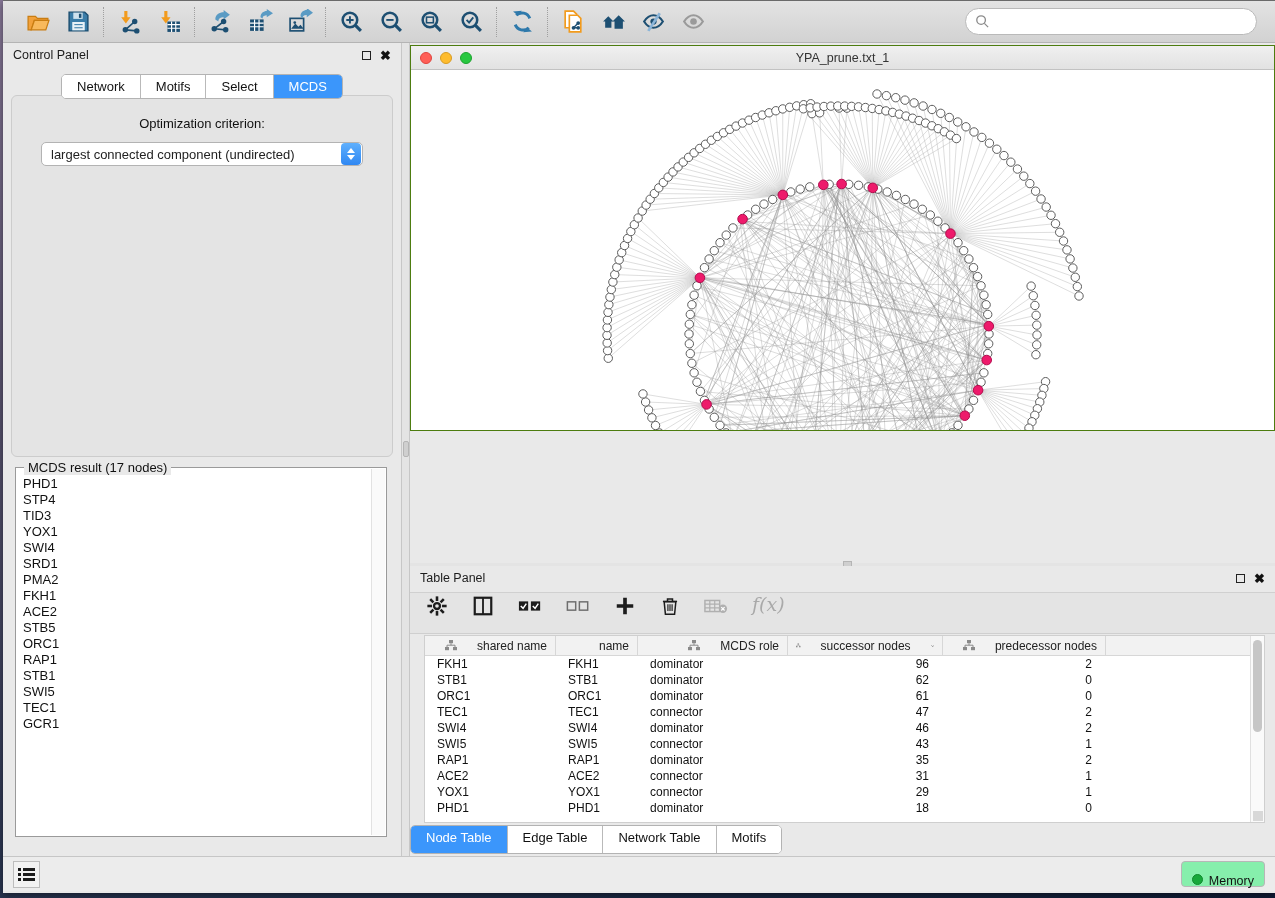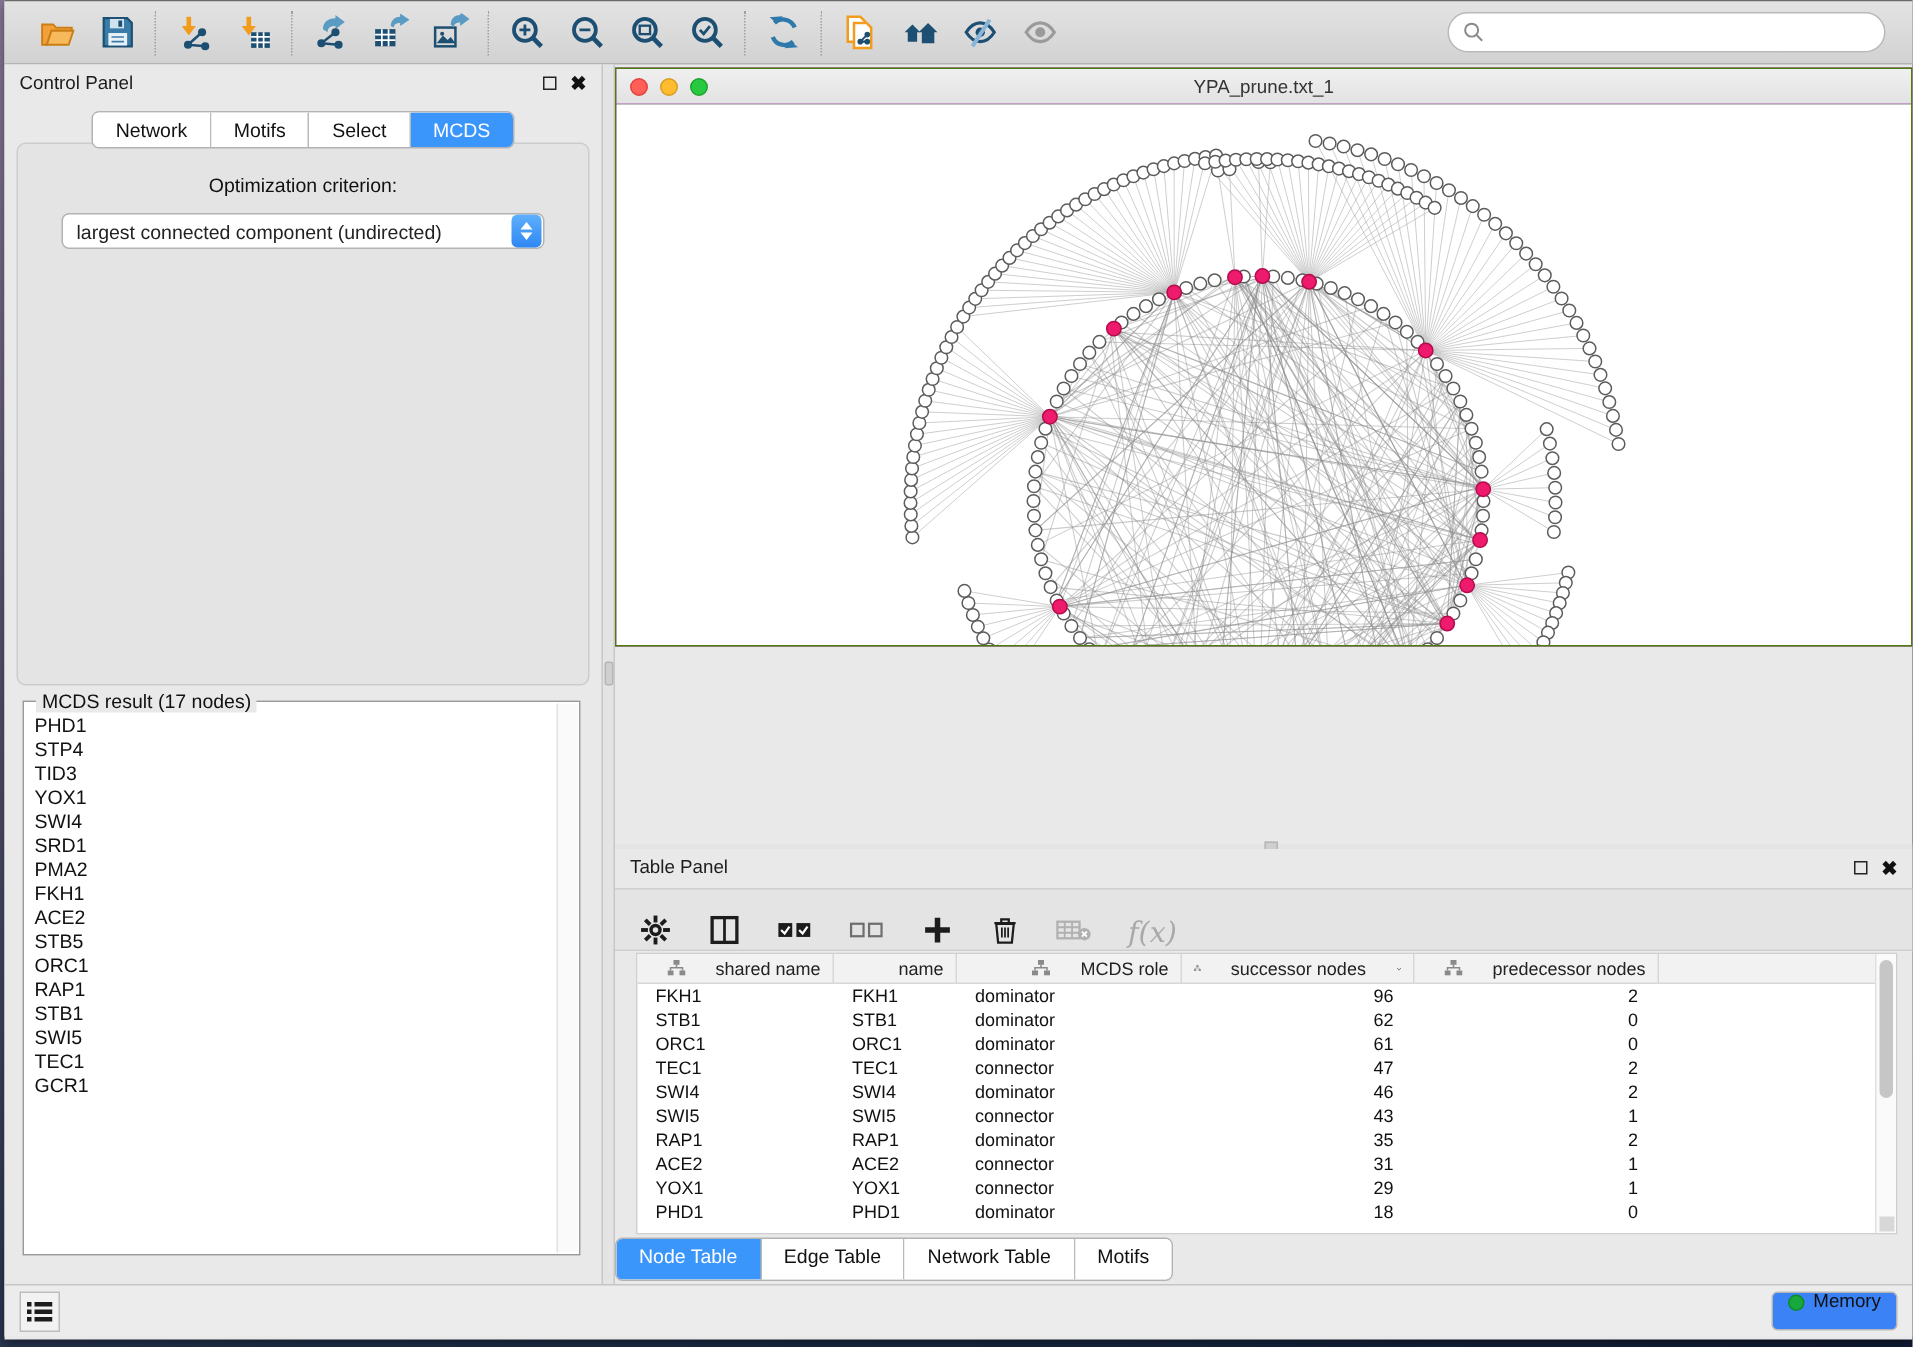--- a/index.html
+++ b/index.html
@@ -79,21 +79,21 @@
   .tl.g { background:#28c840; border:1px solid #1da32f; }
   .net-title { position:absolute; left:0; right:0; text-align:center; font-size:12.5px; color:#333; }
   .netcanvas { position:absolute; left:0; top:24px; right:0; bottom:0; background:#fff; overflow:hidden; }
 
   .hdivider { position:absolute; left:0; right:0; top:520px; height:3px; background:#e4e4e4; }
   .hgrip { position:absolute; left:50%; top:518px; width:9px; height:7px; background:#cfcfcf; border:1px solid #b5b5b5; }
 
   
   .tpanel { position:absolute; left:0; right:0; top:523px; bottom:0; background:#e9e9e9; }
   .tp-toolbar { height:42px; margin:2px 0 0 0; background:#e4e4e4; border-top:1px solid #d0d0d0; border-bottom:1px solid #cfcfcf;
-    display:flex; align-items:flex-end; gap:24px; padding:0 16px; }
+    display:flex; align-items:flex-start; gap:24px; padding:0 16px; }
   .tpicon { display:flex; align-items:center; justify-content:center; height:26px; }
   .tpicon svg { height:22px; }
   .fx { font-family:"DejaVu Serif", serif; font-style:italic; font-size:19px; color:#a9a9a9; }
 
   .tablewrap { position:absolute; left:14px; right:10px; top:69px; bottom:33px; background:#fff; border:1px solid #cfcfcf; }
   .thead { display:flex; height:20px; background:#f2f2f2; border-bottom:1px solid #d7d7d7; }
   .th { display:flex; align-items:center; gap:20px; padding:0 8px; font-size:12px; color:#222;
     border-right:1px solid #d7d7d7; overflow:hidden; justify-content:flex-end; }
   .th .lbl { white-space:nowrap; }
   .tbody .tr { display:flex; height:16px; }
@@ -103,22 +103,22 @@
   .tscroll { position:absolute; right:0; top:0; bottom:0; width:14px; background:#fafafa; border-left:1px solid #e0e0e0; }
   .tthumb { position:absolute; left:2px; top:4px; width:9px; height:92px; background:#c6c6c6; border-radius:5px; }
   .tgrip { position:absolute; right:1px; bottom:1px; width:10px; height:10px; background:#d8d8d8; }
 
   .tp-tabs { position:absolute; left:0; right:0; bottom:2px; height:29px; display:flex; }
 
   
   .statusbar { position:absolute; left:0; bottom:2px; width:100%; height:35px; background:#ececec; border-top:1px solid #c6c6c6;
     display:flex; align-items:center; padding:0 10px; }
   .sq-btn { width:27px; height:27px; background:#f2f2f2; border:1px solid #bdbdbd; display:flex; align-items:center; justify-content:center; }
-  .mem-btn { margin-left:auto; background:#3b82f6; border:1px solid #b7b7b7; border-radius:4px; height:24px;
-    display:flex; align-items:flex-end; gap:6px; padding:12px 10px; font-size:12.5px; color:#111; }
+  .mem-btn { margin-left:auto; background:#86efac; border:1px solid #b7b7b7; border-radius:4px; height:24px;
+    display:flex; align-items:flex-start; gap:6px; padding:12px 10px; font-size:12.5px; color:#111; }
   .mem-dot { width:11px; height:11px; border-radius:50%; background:#17a83b; border:1px solid #0e8a2d; }
 
   .treeic { color:#8a8a8a; }
 </style>
 </head>
 <body>
 
 <div id="app">
 
   <div class="toolbar">

